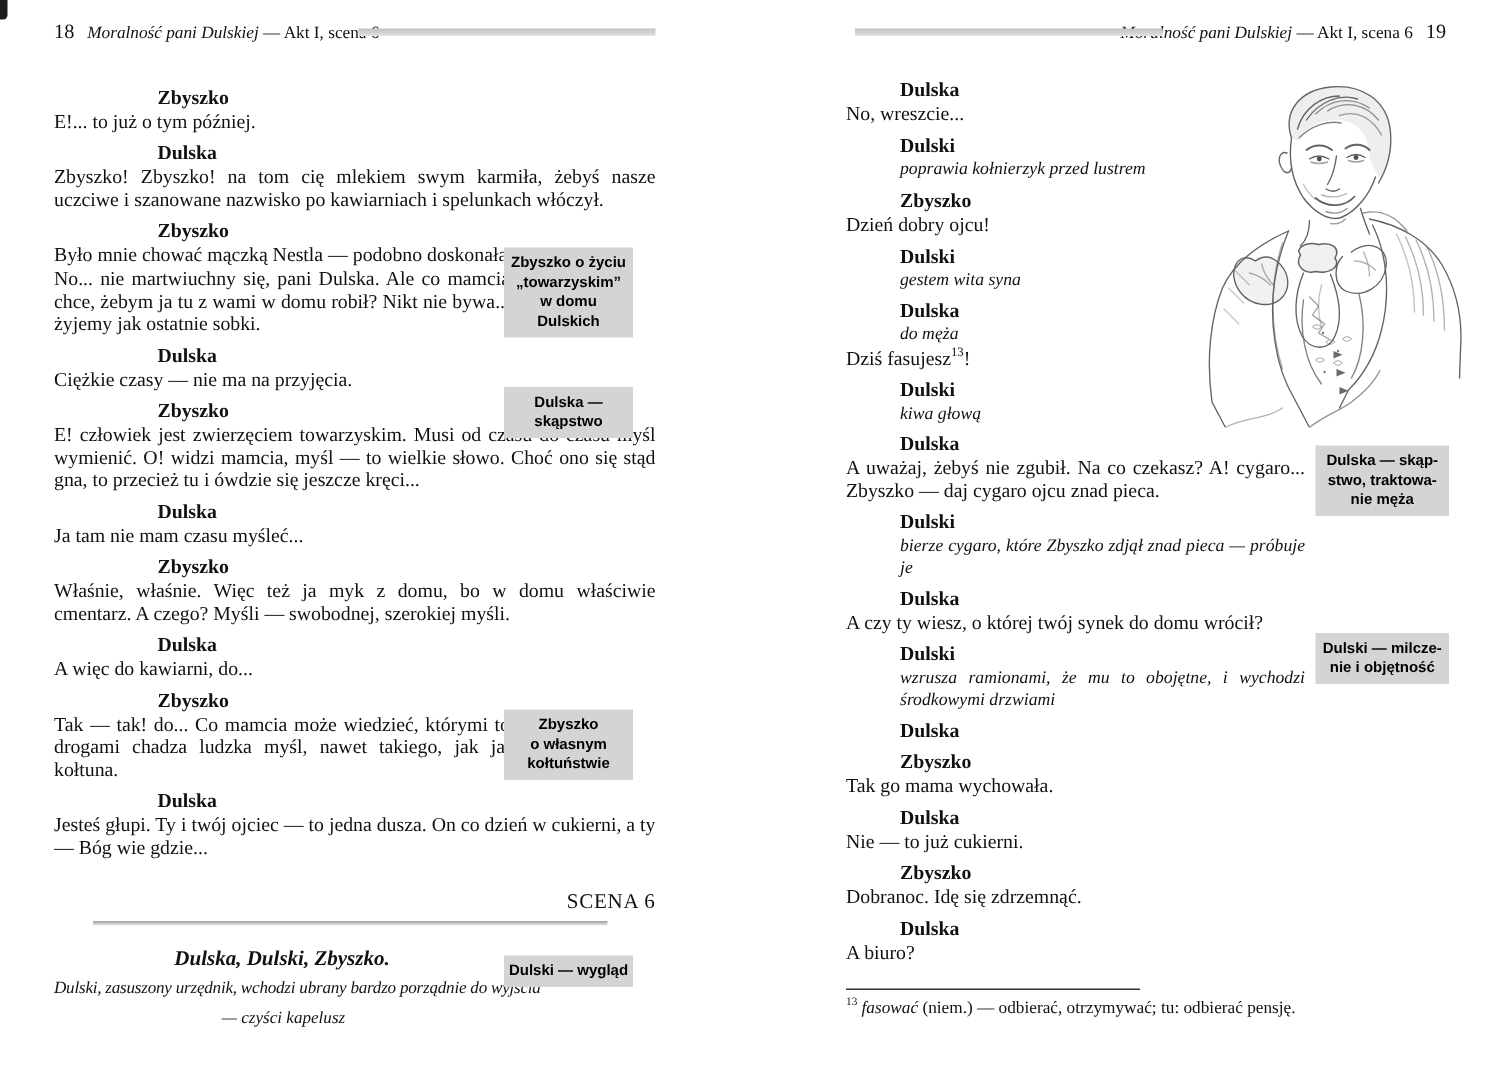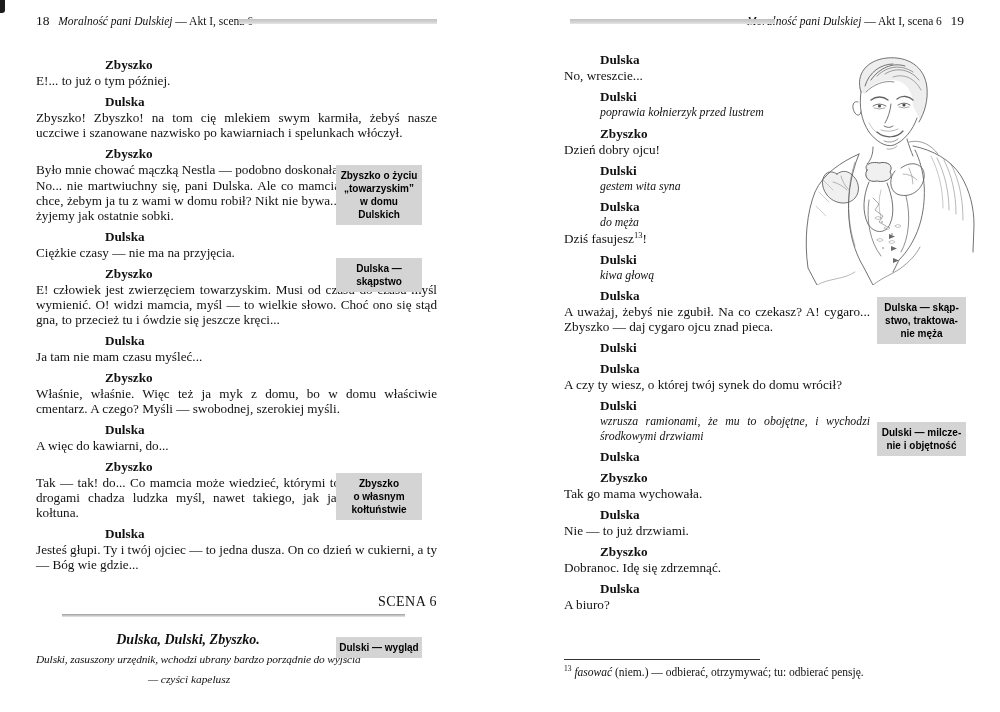--- a/index.html
+++ b/index.html
@@ -223,29 +223,30 @@
       <div class="speaker">Dulski</div>
       <div class="stage">gestem wita syna</div>
       <div class="speaker">Dulska</div>
       <div class="stage">do męża</div>
       <div class="line"><span>Dziś fasujesz</span><sup class="supref">13</sup><span>!</span></div>
       <div class="speaker">Dulski</div>
       <div class="stage">kiwa głową</div>
       <div class="speaker">Dulska</div>
       <div class="line narrow">A uważaj, żebyś nie zgubił. Na co czekasz? A! cygaro... Zbyszko — daj cygaro ojcu znad pieca.</div>
       <div class="speaker">Dulski</div>
+      <div class="stage narrow">bierze cygaro, które Zbyszko zdjął znad pieca — próbuje je</div>
       <div class="speaker">Dulska</div>
       <div class="line">A czy ty wiesz, o której twój synek do domu wrócił?</div>
       <div class="speaker">Dulski</div>
       <div class="stage narrow">wzrusza ramionami, że mu to obojętne, i wychodzi środkowymi drzwiami</div>
       <div class="speaker">Dulska</div>
       <div class="speaker">Zbyszko</div>
       <div class="line">Tak go mama wychowała.</div>
       <div class="speaker">Dulska</div>
-      <div class="line">Nie — to już drzwiami.</div>
+      <div class="line">Nie — to już cukierni.</div>
       <div class="speaker">Zbyszko</div>
       <div class="line">Dobranoc. Idę się zdrzemnąć.</div>
       <div class="speaker">Dulska</div>
       <div class="line">A biuro?</div>
     </div>
 
     <div class="note note-r1">
       <div>Dulska — skąp-</div>
       <div>stwo, traktowa-</div>
       <div>nie męża</div>

